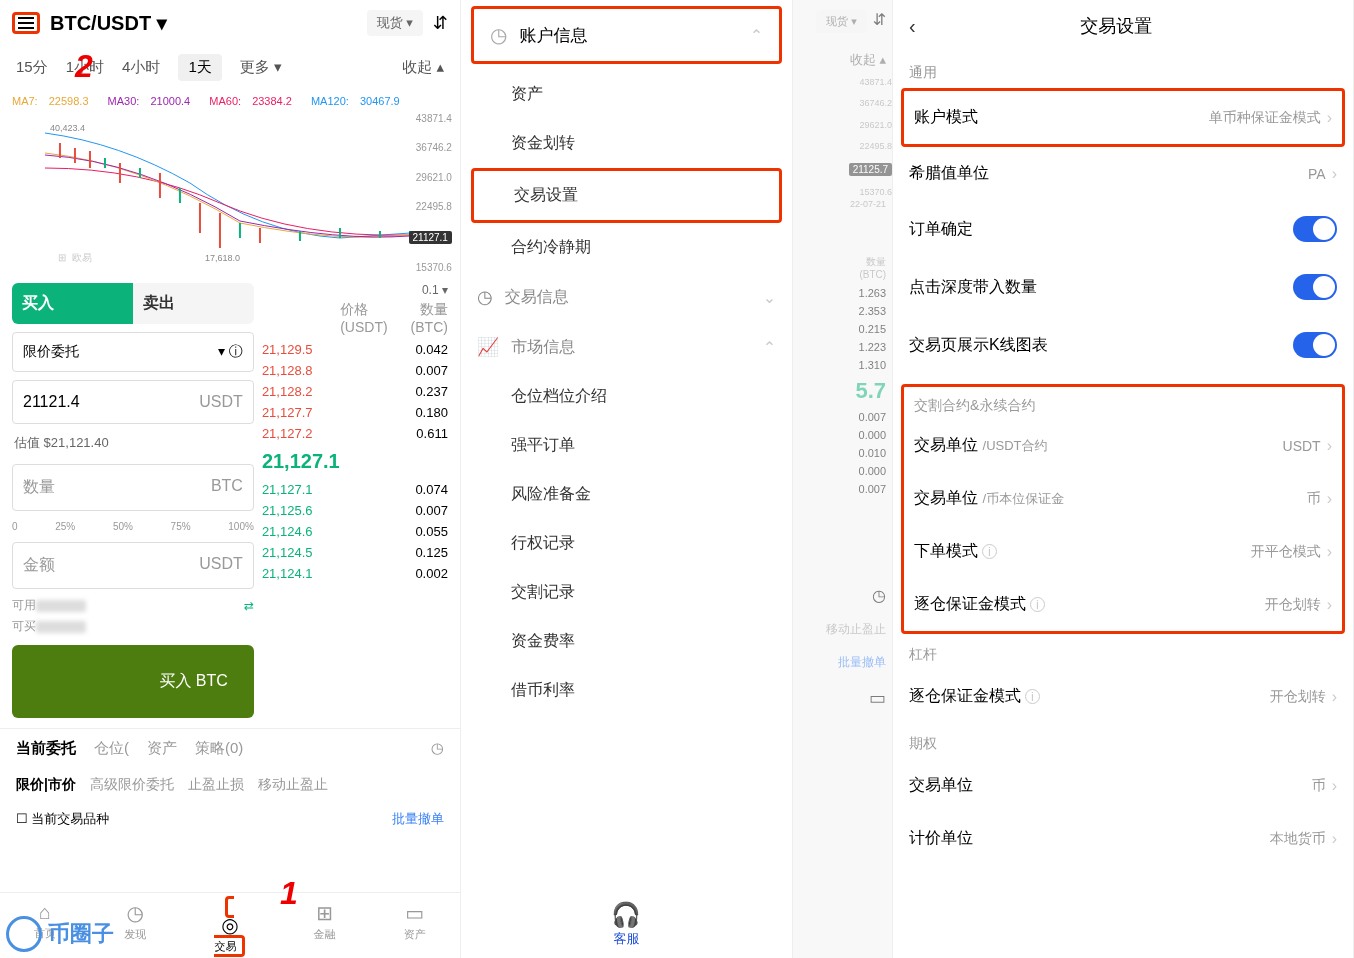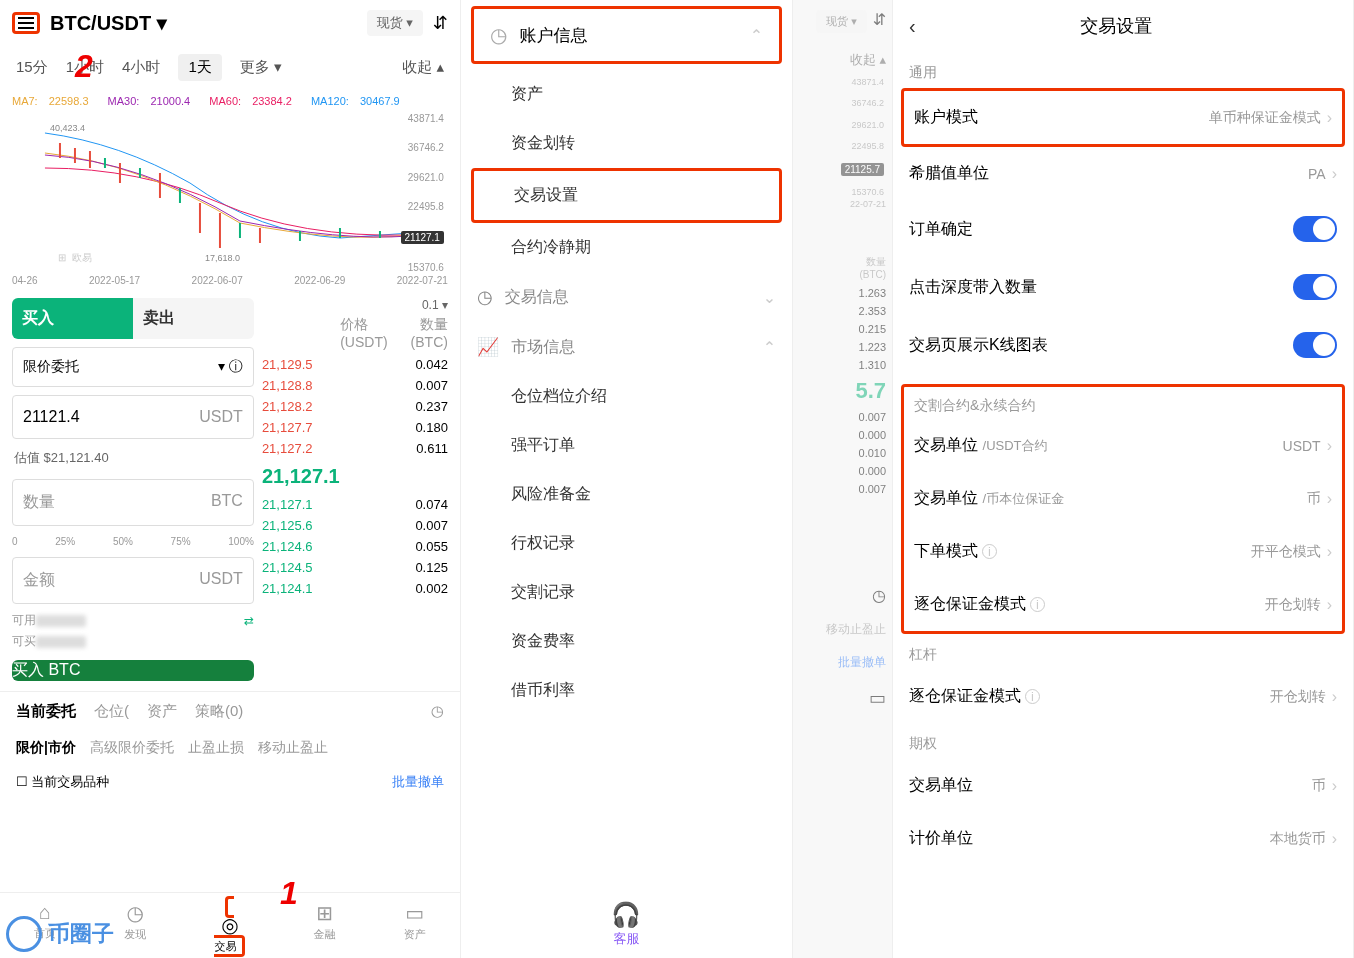--- a/index.html
+++ b/index.html
@@ -16,40 +16,40 @@
 .pair-title { font-size: 20px; font-weight: 700; flex: 1; }
 .pill { background: #f5f5f5; border-radius: 4px; padding: 4px 10px; font-size: 13px; color: #666; }
 .chart-icon { font-size: 18px; }
 .tabs-row { display: flex; gap: 18px; padding: 8px 16px; font-size: 15px; color: #555; align-items: center; }
 .tabs-row .active { background: #f0f0f0; padding: 4px 10px; border-radius: 4px; color: #000; }
 .num-overlay { position: absolute; font-size: 32px; font-weight: 900; color: #e00; font-style: italic; }
 .ma-row { padding: 6px 12px; font-size: 11px; }
 .ma-row span { margin-right: 8px; }
 .chart-area { height: 160px; position: relative; margin: 0 8px; }
 .chart-svg { width: 100%; height: 100%; }
-.y-labels { position: absolute; right: 8px; top: 0; bottom: 0; display: flex; flex-direction: column; justify-content: space-between; font-size: 10px; color: #999; text-align: right; }
+.y-labels { position: absolute; right: 0; top: 0; bottom: 0; display: flex; flex-direction: column; justify-content: space-between; font-size: 10px; color: #999; text-align: right; }
 .price-tag { background: #333; color: #fff; padding: 1px 4px; border-radius: 2px; font-size: 10px; }
 .x-labels { display: flex; justify-content: space-between; padding: 2px 12px; font-size: 10px; color: #999; }
 .trade-panel { display: flex; gap: 8px; padding: 10px 12px; }
 .trade-left { flex: 1.3; }
 .trade-right { flex: 1; font-size: 12px; }
 .buy-sell { display: flex; border-radius: 6px; overflow: hidden; margin-bottom: 8px; }
 .buy-sell > div { flex: 1; text-align: left; padding: 10px; font-weight: 600; }
 .buy-btn { background: #0bb37a; color: #fff; }
 .sell-btn { background: #f5f5f5; color: #333; }
 .order-type { border: 1px solid #ddd; border-radius: 4px; padding: 10px; font-size: 14px; margin-bottom: 8px; display: flex; justify-content: space-between; align-items: center; }
 .price-input { border: 1px solid #ddd; border-radius: 4px; padding: 12px 10px; display: flex; justify-content: space-between; font-size: 16px; margin-bottom: 6px; }
 .est-val { font-size: 13px; color: #666; padding: 4px 2px; margin-bottom: 8px; }
 .slider-row { display: flex; justify-content: space-between; font-size: 10px; color: #999; padding: 4px 0 10px; }
 .slider-row span { position: relative; }
 .amount-input { border: 1px solid #ddd; border-radius: 4px; padding: 12px 10px; display: flex; justify-content: space-between; color: #999; margin-bottom: 6px; }
 .avail-row { font-size: 12px; color: #999; padding: 2px 0; display: flex; align-items: center; }
 .blur-box { background: #ddd; width: 50px; height: 12px; border-radius: 2px; filter: blur(2px); }
 .swap-icon { margin-left: auto; color: #0bb37a; }
-.big-buy { background: #15803d; color: #fff; text-align: left; padding: 0; border-radius: 6px; font-size: 16px; margin-top: 8px; }
+.big-buy { background: #4d7c0f; color: #fff; text-align: right; padding: 26px; border-radius: 6px; font-size: 16px; margin-top: 8px; }
 .ob-header { display: flex; justify-content: flex-end; font-size: 14px; color: #999; padding-bottom: 4px; gap: 23px; }
 .ob-row { display: flex; justify-content: space-between; padding: 3px 0; font-size: 13px; }
 .ob-row .p { color: #e74c3c; }
 .ob-row.bid .p { color: #0bb37a; }
 .ob-mid { font-size: 20px; font-weight: 700; padding: 6px 0; color: #0bb37a; }
 .bottom-tabs { display: flex; gap: 18px; padding: 10px 16px; font-size: 15px; color: #999; border-top: 1px solid #eee; }
 .bottom-tabs .active { color: #000; font-weight: 600; }
 .sub-tabs { display: flex; gap: 14px; padding: 8px 16px; font-size: 14px; color: #999; }
 .sub-tabs .active { color: #000; font-weight: 600; }
 .batch-row { display: flex; justify-content: space-between; padding: 8px 16px; font-size: 13px; align-items: center; }
@@ -67,21 +67,21 @@
 .s2-header { display: flex; align-items: center; gap: 12px; padding: 14px 16px; border: 3px solid #e30; margin: 6px 10px; border-radius: 4px; }
 .s2-header .icon { color: #aaa; font-size: 20px; }
 .s2-title { font-size: 17px; font-weight: 500; flex: 1; }
 .s2-item { padding: 14px 16px 14px 50px; font-size: 16px; color: #333; }
 .s2-item.boxed { border: 3px solid #e30; margin: 0 10px; border-radius: 4px; padding-left: 40px; }
 .s2-section { display: flex; align-items: center; gap: 12px; padding: 14px 16px; color: #888; font-size: 16px; }
 .s2-section .icon { font-size: 18px; }
 .s2-section .chev { margin-left: auto; color: #ccc; }
 .s2-bottom { position: absolute; bottom: 10px; left: 0; right: 0; text-align: center; }
 .s2-bottom .icon { font-size: 24px; color: #999; display: block; }
-.s2-bottom .label { font-size: 13px; color: #8b5cf6; }
+.s2-bottom .label { font-size: 13px; color: #1d4ed8; }
 
 
 .s3 { flex: 0 0 100px; background: #f8f8f8; position: relative; overflow: hidden; }
 .s3 .dim { opacity: 0.5; }
 .s3-row { display: flex; justify-content: space-between; padding: 3px 6px; font-size: 11px; }
 .s3-chart { height: 120px; }
 
 
 .s4-header { display: flex; align-items: center; padding: 14px 16px; }
 .s4-back { font-size: 20px; color: #333; }
@@ -156,27 +156,20 @@
     </svg>
     <div class="y-labels">
       <span>43871.4</span>
       <span>36746.2</span>
       <span>29621.0</span>
       <span>22495.8</span>
       <span class="price-tag">21127.1</span>
       <span>15370.6</span>
     </div>
   </div>
-  <div class="x-labels">
-    <span>04-26</span>
-      <span>2022-05-17</span>
-    <span>2022-06-07</span>
-      <span>2022-06-29</span>
-    <span>2022-07-21</span>
-  </div>
 
   <div class="trade-panel">
     <div class="trade-left">
       <div class="buy-sell">
         <div class="buy-btn">买入</div>
         <div class="sell-btn">卖出</div>
       </div>
       <div class="order-type">
         <span>限价委托</span>
           <span>▾ ⓘ</span>

